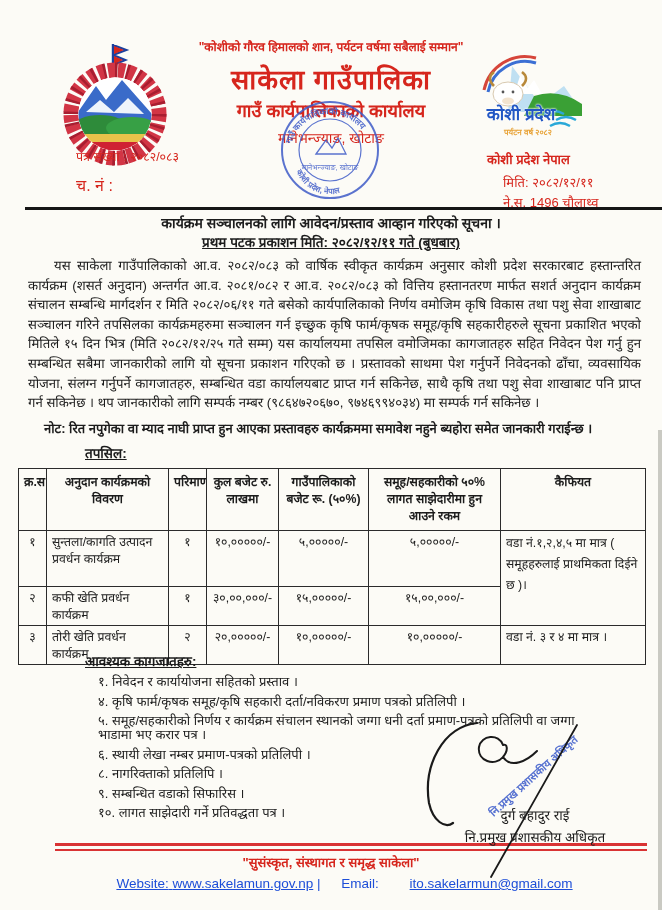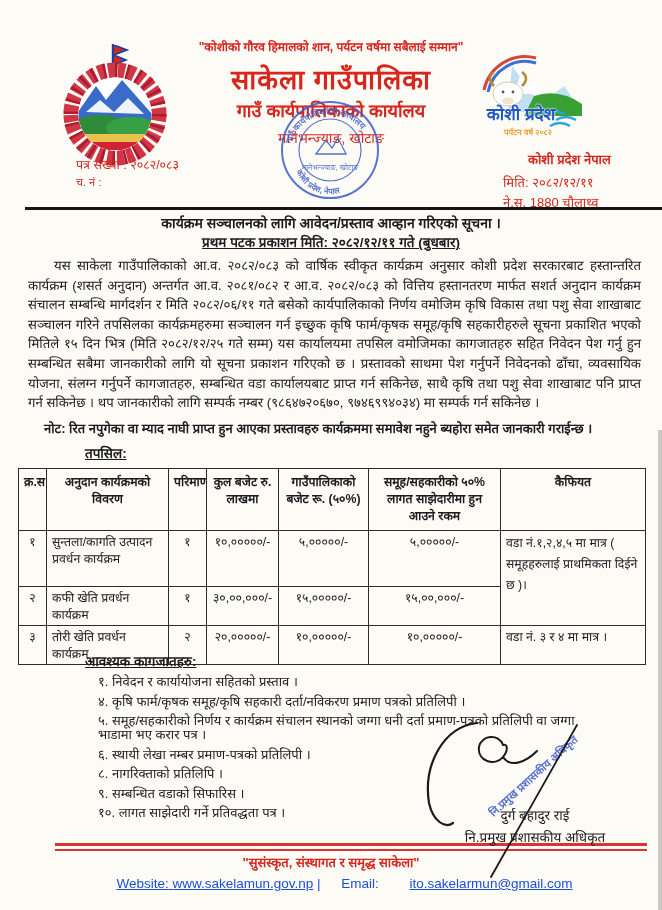--- a/index.html
+++ b/index.html
@@ -11,23 +11,23 @@
   }
   .abs{position:absolute;}
   .center{left:0;width:662px;text-align:center;}
   .red{color:#d6261d;}
 
   
   .motto{top:38px;font-size:12px;font-weight:bold;}
   .org-title{top:60px;font-size:27px;font-weight:bold;letter-spacing:1px;}
   .org-office{top:98px;font-size:18px;font-weight:bold;}
   .org-address{top:128px;font-size:14px;}
-  .letter-no{left:76px;top:148px;font-size:12.5px;margin-top:8px;}
-  .ref-no{left:76px;top:174px;font-size:11px;}
-  .province-name{left:528px;top:150px;font-size:13px;font-weight:bold;}
+  .letter-no{left:76px;top:148px;font-size:12.5px;}
+  .ref-no{left:76px;top:174px;font-size:16px;}
+  .province-name{left:487px;top:150px;font-size:13px;font-weight:bold;}
   .hdr-date{left:503px;top:173px;font-size:13px;}
   .hdr-sambat{left:503px;top:193px;font-size:13px;}
   .divider{left:25px;top:207px;width:637px;height:2.5px;background:#161616;}
 
   
   .notice-title{top:213px;font-size:14px;font-weight:bold;}
   .notice-publish{top:233px;font-size:13.5px;font-weight:bold;text-decoration:underline;}
 
   .body-text{left:28px;top:256px;width:613px;font-size:13.2px;line-height:19.6px;
     text-align:justify;text-indent:26px;}
@@ -140,21 +140,21 @@
       <circle cx="39" cy="40" r="1.4" fill="#555"></circle>
       <circle cx="49" cy="40" r="1.4" fill="#555"></circle>
       <ellipse cx="44" cy="49" rx="6" ry="3.5" fill="#f3e4cf"></ellipse>
     </svg>
     <div class="koshi-text">कोशी प्रदेश</div>
     <div class="koshi-sub">पर्यटन वर्ष २०८२</div>
   </div>
 
   <div class="abs province-name red">कोशी प्रदेश नेपाल</div>
   <div class="abs hdr-date red">मिति: २०८२/१२/११</div>
-  <div class="abs hdr-sambat red">ने.स. 1880 चौलाथ्व</div>
+  <div class="abs hdr-sambat red">ने.स. 1496 चौलाथ्व</div>
 
   <div class="abs divider"></div>
 
   <div class="abs center notice-title">कार्यक्रम सञ्चालनको लागि आवेदन/प्रस्ताव आव्हान गरिएको सूचना ।</div>
   <div class="abs center notice-publish">प्रथम पटक प्रकाशन मिति: २०८२/१२/११ गते (बुधबार)</div>
 
   <p class="abs body-text" style="margin:0;">यस साकेला गाउँपालिकाको आ.व. २०८२/०८३ को वार्षिक स्वीकृत कार्यक्रम अनुसार कोशी प्रदेश सरकारबाट हस्तान्तरित कार्यक्रम (शसर्त अनुदान) अन्तर्गत आ.व. २०८१/०८२ र आ.व. २०८२/०८३ को वित्तिय हस्तानतरण मार्फत सशर्त अनुदान कार्यक्रम संचालन सम्बन्धि मार्गदर्शन र मिति २०८२/०६/११ गते बसेको कार्यपालिकाको निर्णय वमोजिम कृषि विकास तथा पशु सेवा शाखाबाट सञ्चालन गरिने तपसिलका कार्यक्रमहरुमा सञ्चालन गर्न इच्छुक कृषि फार्म/कृषक समूह/कृषि सहकारीहरुले सूचना प्रकाशित भएको मितिले १५ दिन भित्र (मिति २०८२/१२/२५ गते सम्म) यस कार्यालयमा तपसिल वमोजिमका कागजातहरु सहित निवेदन पेश गर्नु हुन सम्बन्धित सबैमा जानकारीको लागि यो सूचना प्रकाशन गरिएको छ । प्रस्तावको साथमा पेश गर्नुपर्ने निवेदनको ढाँचा, व्यवसायिक योजना, संलग्न गर्नुपर्ने कागजातहरु, सम्बन्धित वडा कार्यालयबाट प्राप्त गर्न सकिनेछ, साथै कृषि तथा पशु सेवा शाखाबाट पनि प्राप्त गर्न सकिनेछ । थप जानकारीको लागि सम्पर्क नम्बर (९८६४७२०६७०, ९७४६९९४०३४) मा सम्पर्क गर्न सकिनेछ ।</p>
   <div class="abs note-line">नोट: रित नपुगेका वा म्याद नाघी प्राप्त हुन आएका प्रस्तावहरु कार्यक्रममा  समावेश नहुने ब्यहोरा समेत जानकारी गराईन्छ ।</div>
   <div class="abs tapasil">तपसिल:</div>
 

